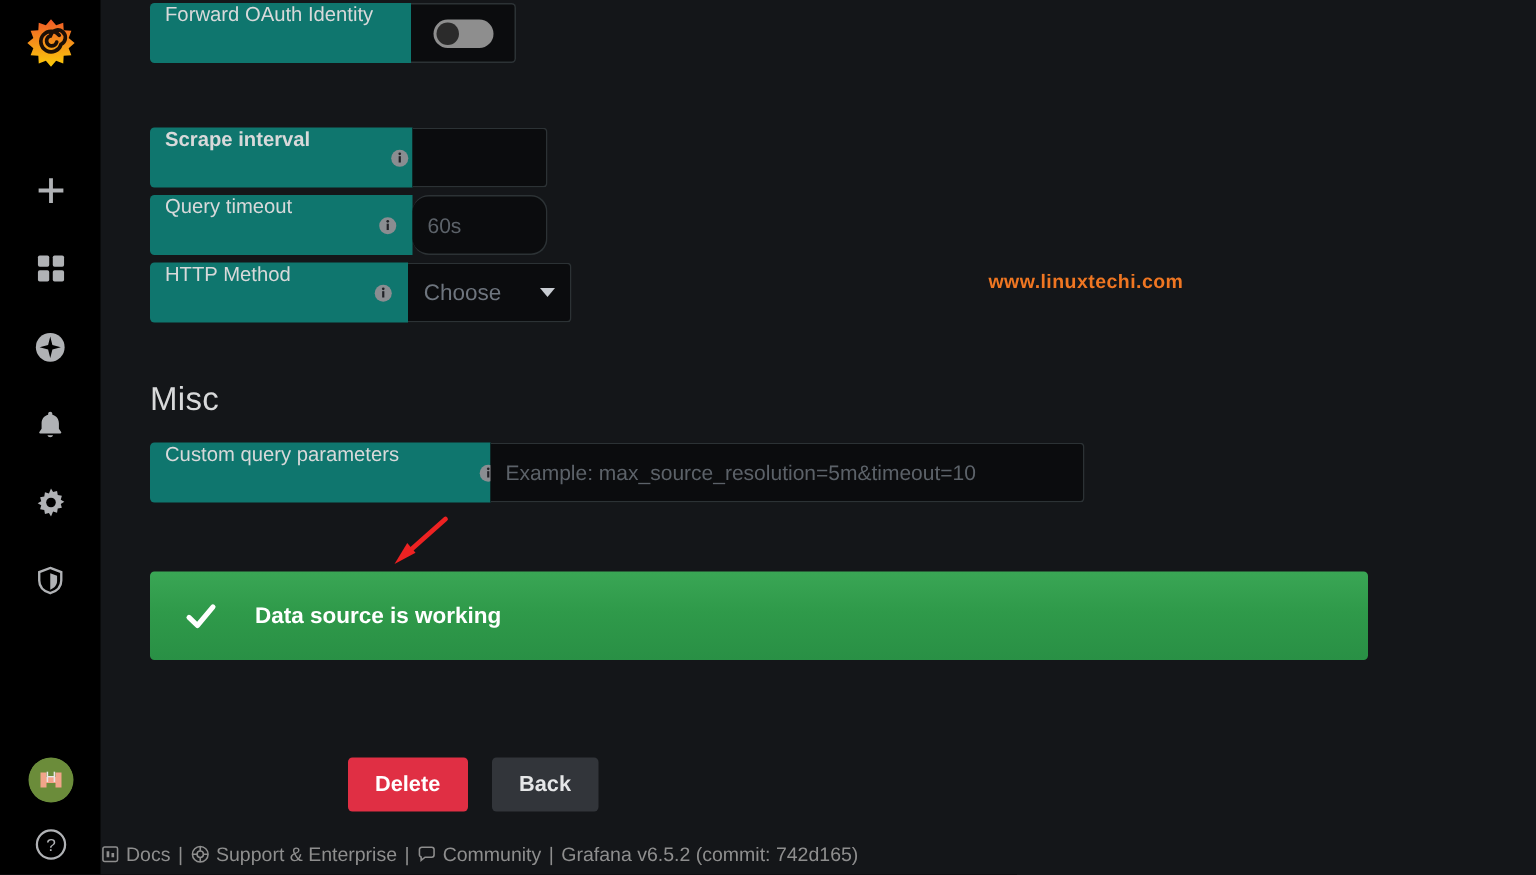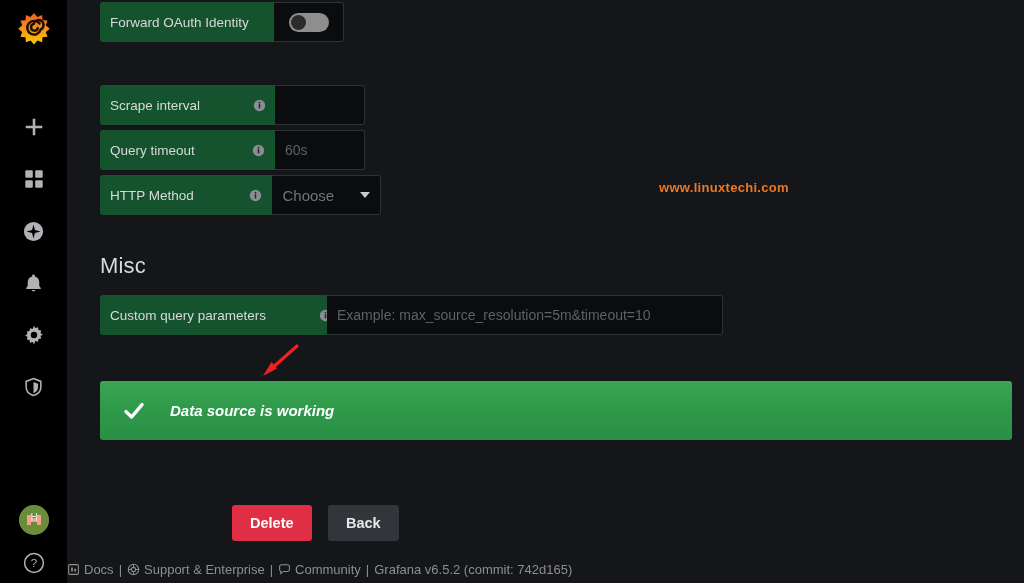--- a/index.html
+++ b/index.html
@@ -30,22 +30,22 @@
     background: #5a7a3a; display: block; overflow: hidden; position: relative; }
   .avatar svg { display: block; }
 
   
   .content { position: absolute; left: 67px; top: 0; width: 957px; height: 583px; }
 
   .form-row {
     display: flex; align-items: stretch; height: 40px; margin-bottom: 4px;
   }
   .form-label {
-    background: #14532d; border-radius: 3px 0 0 3px;
-    display: flex; align-items: center; padding: 0 10px 0 10px;
+    background: #0f766e; border-radius: 3px 0 0 3px;
+    display: flex; padding: 0 10px 0 10px;
     color: #d8d9da; font-size: 13.5px; min-width: 0; gap: 39px;
   }
   .form-label .lbl-text { white-space: nowrap; }
   .info-ico {
     margin-left: auto; padding-left: 14px; display: flex; align-items: center;
   }
   .info-ico svg { display: block; }
   .form-input {
     background: #0b0c0e; border: 1px solid #2c3235; border-left: none;
     border-radius: 0 3px 3px 0;
@@ -221,21 +221,21 @@
         </span>
       </div>
       <div class="toggle-cell">
         <div class="toggle">
           <span class="knob"></span>
         </div>
       </div>
     </div>
 
     <div class="form-row" style="position:absolute; left:33px; top:85px; width:265px;">
-      <div class="form-label" style="width:175px;">
+      <div class="form-label" style="width:175px;font-weight:bold;">
         <span class="lbl-text">Scrape interval</span>
         <span class="info-ico">
           <svg width="13" height="13" viewBox="0 0 16 16">
             <circle cx="8" cy="8" r="7" fill="#8a8d91"></circle>
             <rect x="7.1" y="6.3" width="1.8" height="5.2" fill="#202226"></rect>
             <circle cx="8" cy="4.4" r="1.1" fill="#202226"></circle>
           </svg>
         </span>
       </div>
       <div class="form-input" style="width:90px;" title=""></div>
@@ -245,21 +245,21 @@
       <div class="form-label" style="width:175px;">
         <span class="lbl-text">Query timeout</span>
         <span class="info-ico">
           <svg width="13" height="13" viewBox="0 0 16 16">
             <circle cx="8" cy="8" r="7" fill="#8a8d91"></circle>
             <rect x="7.1" y="6.3" width="1.8" height="5.2" fill="#202226"></rect>
             <circle cx="8" cy="4.4" r="1.1" fill="#202226"></circle>
           </svg>
         </span>
       </div>
-      <div class="form-input ph" style="width:90px;">60s</div>
+      <div class="form-input ph" style="width:90px;border-radius:11px;">60s</div>
     </div>
 
     <div class="form-row" style="position:absolute; left:33px; top:175px; width:281px;">
       <div class="form-label" style="width:175px;">
         <span class="lbl-text">HTTP Method</span>
         <span class="info-ico">
           <svg width="13" height="13" viewBox="0 0 16 16">
             <circle cx="8" cy="8" r="7" fill="#8a8d91"></circle>
             <rect x="7.1" y="6.3" width="1.8" height="5.2" fill="#202226"></rect>
             <circle cx="8" cy="4.4" r="1.1" fill="#202226"></circle>
@@ -290,21 +290,21 @@
       <div class="form-input ph" style="width:396px;">Example: max_source_resolution=5m&amp;timeout=10</div>
     </div>
 
     <div class="arrow" style="left:190px; top:342px;">
       <svg width="44" height="38" viewBox="0 0 44 38">
         <line x1="40" y1="4" x2="13" y2="28" stroke="#ee2222" stroke-width="3.2" stroke-linecap="round"></line>
         <path d="M6 34 L20 26.5 L14.5 20 Z" fill="#ee2222"></path>
       </svg>
     </div>
 
-    <div class="alert" style="left:33px; top:381px; width:912px; height:59px;font-style:italic;">
+    <div class="alert" style="left:33px; top:381px; width:812px; height:59px;">
       <span class="check">
         <svg width="24" height="24" viewBox="0 0 24 24">
           <path fill="none" stroke="#ffffff" stroke-width="3.4" stroke-linecap="round" stroke-linejoin="round" d="M4 12.6 L9.6 18 L20 5.6"></path>
         </svg>
       </span>
       <span class="msg">Data source is working</span>
     </div>
 
     <button class="btn btn-back" style="position:absolute; left:261px; top:505px;">Back</button>
     <button class="btn btn-delete" style="position:absolute; left:165px; top:505px;">Delete</button>

